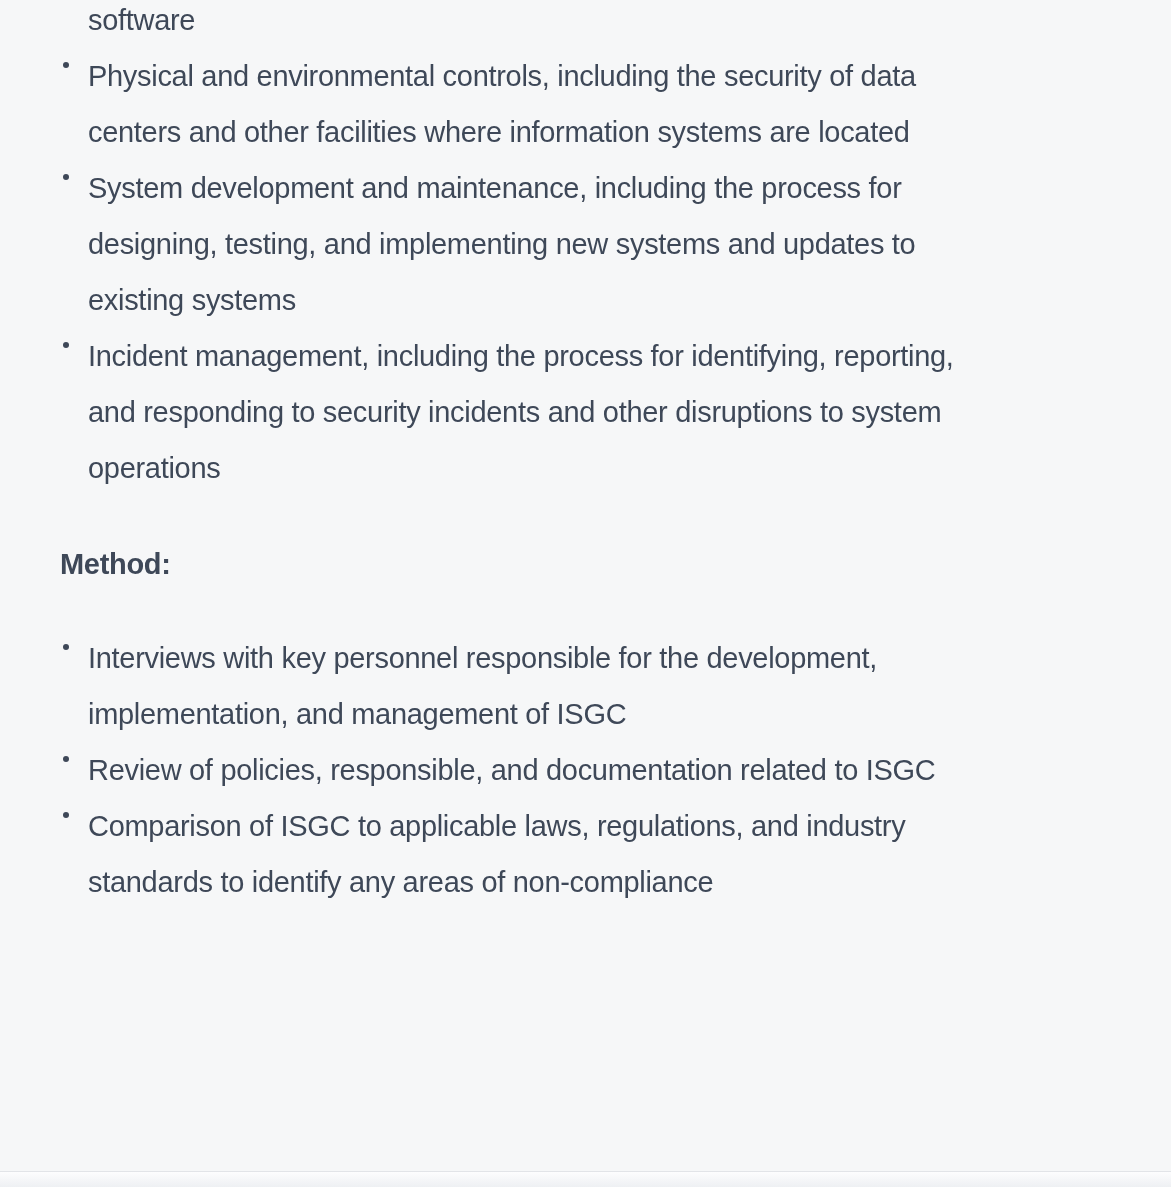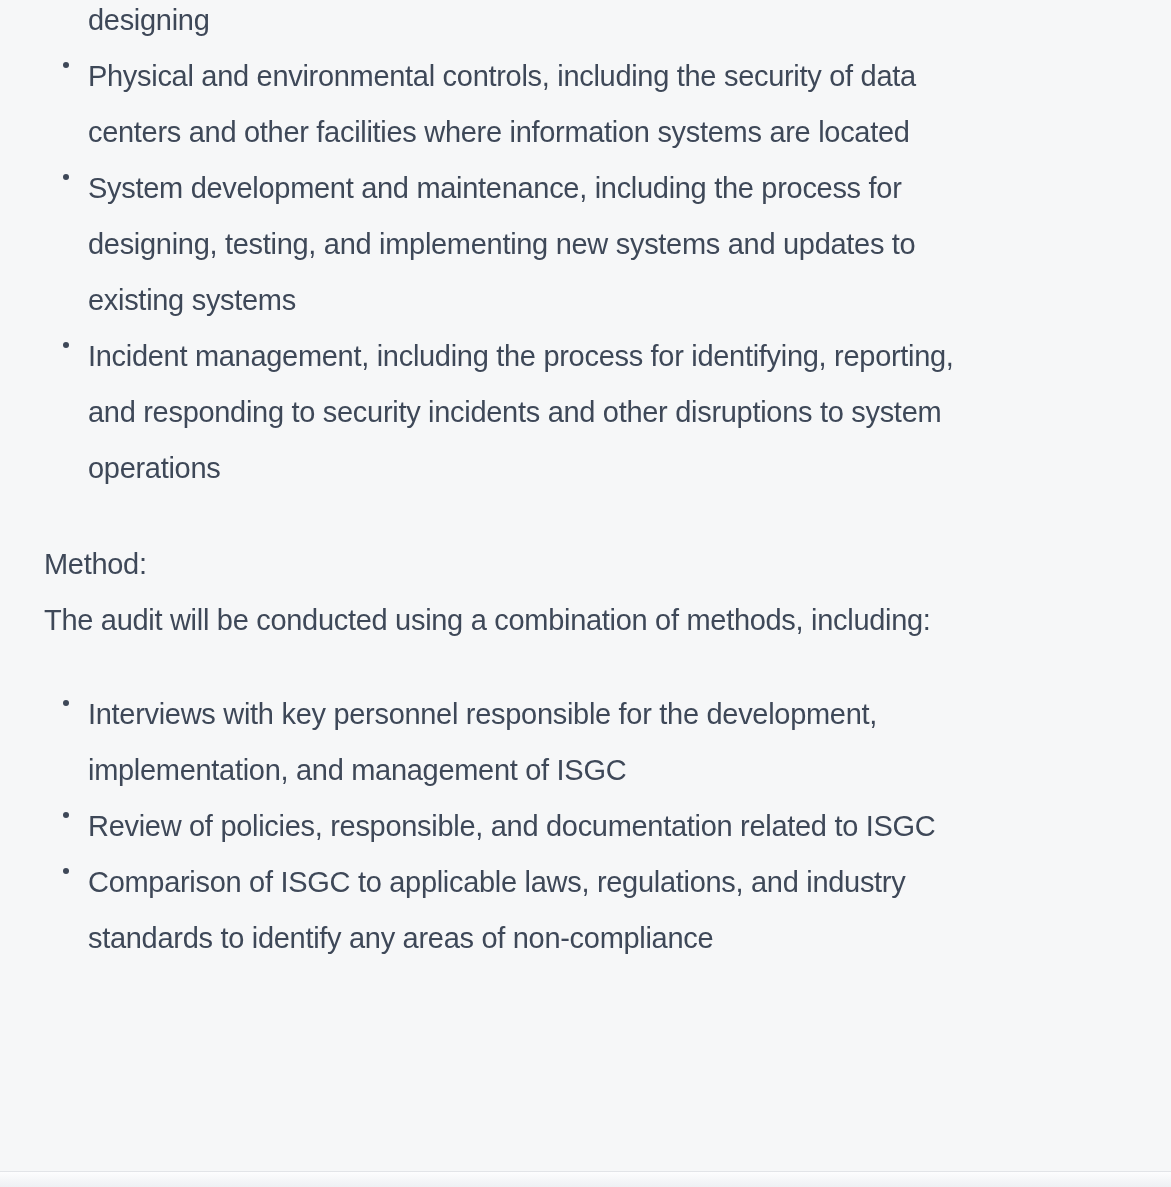--- a/index.html
+++ b/index.html
@@ -40,60 +40,59 @@
     top: 14px;
     width: 6px;
     height: 6px;
     border-radius: 50%;
     background: #3e4858;
   }
   ul.bullet-list > li.continuation::before { display: none; }
   .paragraph-block {
     margin: 40px 0 38px 0;
   }
-  .paragraph-block .line { margin: 0; }
+  .paragraph-block .line { margin: 16px; font-weight: bold; }
   .bottom-edge {
     position: absolute;
     left: 0;
     bottom: 0;
     width: 100%;
     height: 16px;
     border-top: 1px solid #e2e4e8;
     background: linear-gradient(180deg, #fdfdfe 0%, #f6f7f9 45%, #eef0f3 100%);
     z-index: 5;
   }
 </style>
 </head>
 <body>
 
 <div class="document">
 
   <ul class="bullet-list">
     <li class="continuation">
-      <span class="doc-text">designing</span>
+      <span class="doc-text">software</span>
     </li>
     <li>
       <span class="doc-text">Physical and environmental controls, including the security of data
 centers and other facilities where information systems are located</span>
     </li>
     <li>
       <span class="doc-text">System development and maintenance, including the process for
 designing, testing, and implementing new systems and updates to
 existing systems</span>
     </li>
     <li>
       <span class="doc-text">Incident management, including the process for identifying, reporting,
 and responding to security incidents and other disruptions to system
 operations</span>
     </li>
   </ul>
 
   <div class="paragraph-block">
     <div class="line doc-text">Method:</div>
-    <div class="line doc-text">The audit will be conducted using a combination of methods, including:</div>
   </div>
 
   <ul class="bullet-list">
     <li>
       <span class="doc-text">Interviews with key personnel responsible for the development,
 implementation, and management of ISGC</span>
     </li>
     <li>
       <span class="doc-text">Review of policies, responsible, and documentation related to ISGC</span>
     </li>

